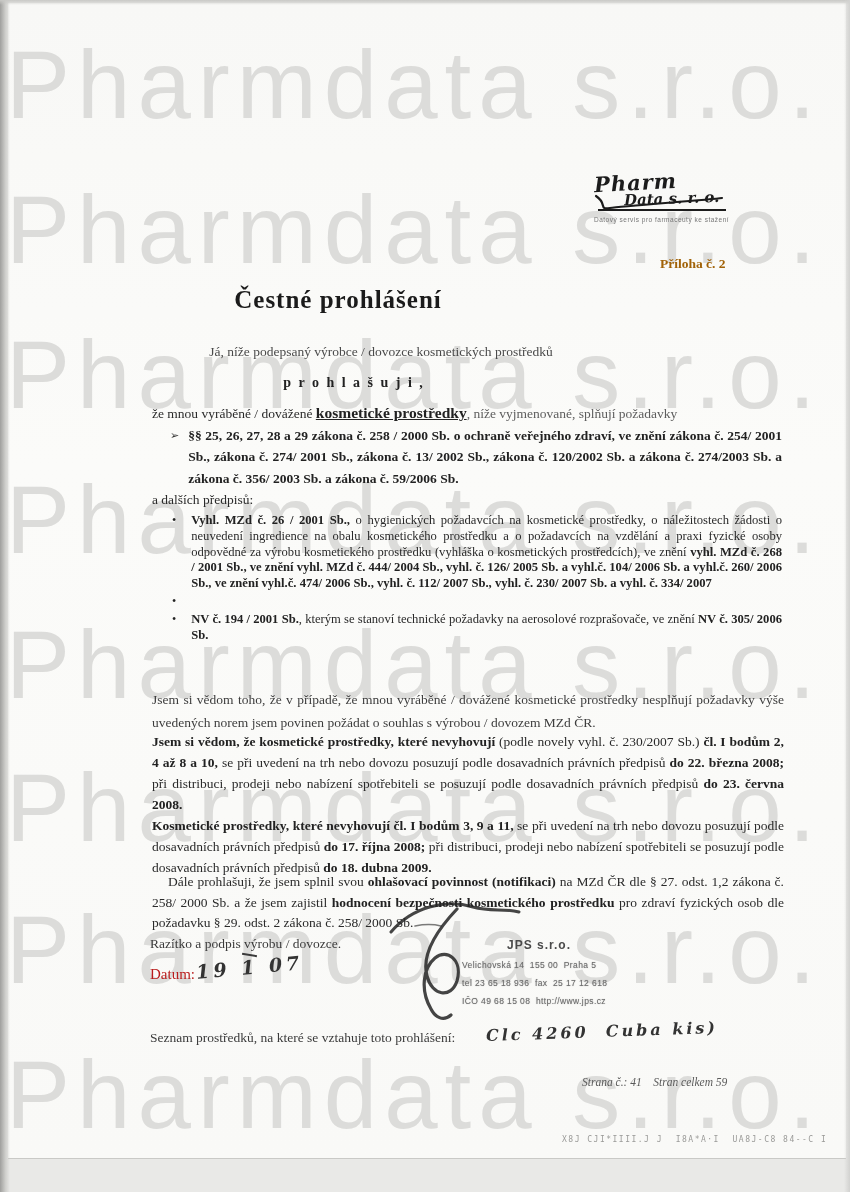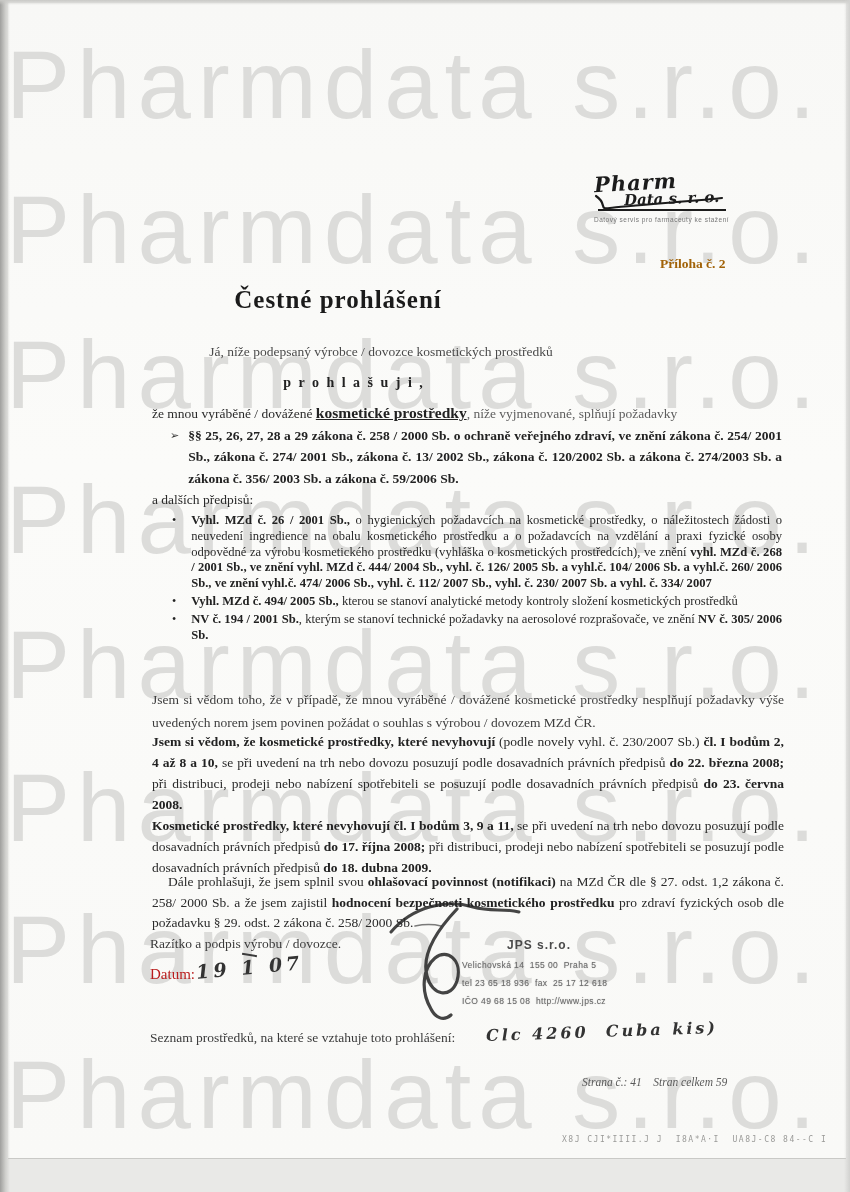--- a/index.html
+++ b/index.html
@@ -133,21 +133,20 @@
 
     <div class="abs block2">
       <div>a dalších předpisů:</div>
       <div class="bullets">
         <div class="bullet">
           <span class="bullet-marker">•</span>
           <span><span class="seg-b">Vyhl. MZd č. 26 / 2001 Sb.,</span><span> o hygienických požadavcích na kosmetické prostředky, o náležitostech žádosti o neuvedení ingredience na obalu kosmetického prostředku a o požadavcích na vzdělání a praxi fyzické osoby odpovědné za výrobu kosmetického prostředku (vyhláška o kosmetických prostředcích), ve znění </span><span class="seg-b">vyhl. MZd č. 268 / 2001 Sb., ve znění vyhl. MZd č. 444/ 2004 Sb., vyhl. č. 126/ 2005 Sb. a vyhl.č. 104/ 2006 Sb. a vyhl.č. 260/ 2006 Sb., ve znění vyhl.č. 474/ 2006 Sb., vyhl. č. 112/ 2007 Sb., vyhl. č. 230/ 2007 Sb. a vyhl. č. 334/ 2007</span></span>
         </div>
         <div class="bullet">
           <span class="bullet-marker">•</span>
-          <span><span class="seg-b">Vyhl. MZd č. 494/ 2005 Sb.,</span><span> kterou se stanoví analytické metody kontroly složení kosmetických prostředků</span></span>
         </div>
         <div class="bullet">
           <span class="bullet-marker">•</span>
           <span><span class="seg-b">NV č. 194 / 2001 Sb.</span><span>, kterým se stanoví technické požadavky na aerosolové rozprašovače, ve znění </span><span class="seg-b">NV č. 305/ 2006 Sb.</span></span>
         </div>
       </div>
     </div>
 
     <div class="abs p2">Jsem si vědom toho, že v případě, že mnou vyráběné / dovážené kosmetické prostředky nesplňují požadavky výše uvedených norem jsem povinen požádat o souhlas s výrobou / dovozem MZd ČR.</div>
 

